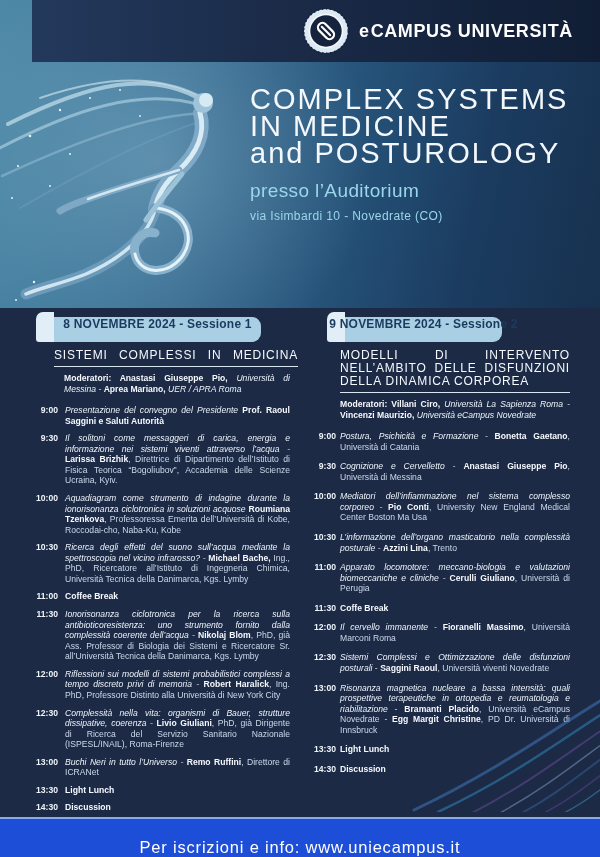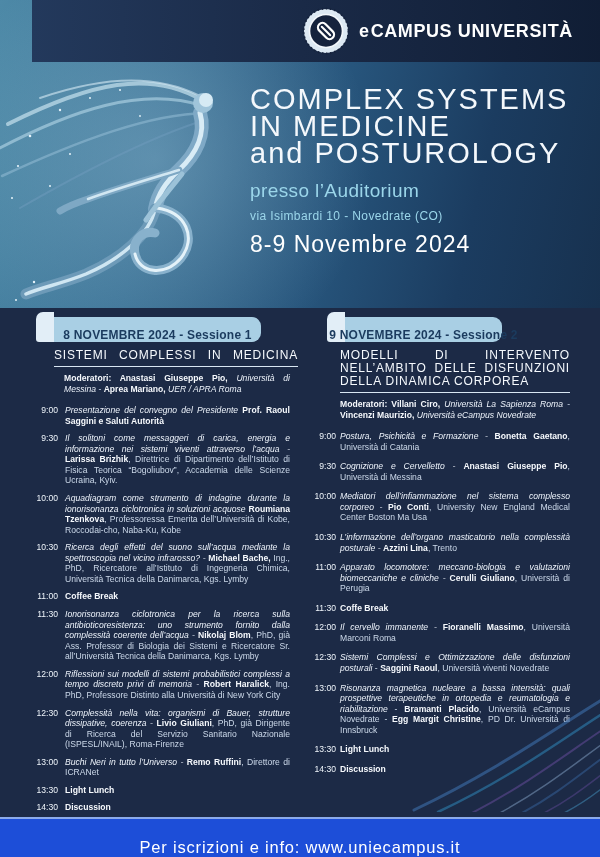--- a/index.html
+++ b/index.html
@@ -30,41 +30,41 @@
   
   .col{position:absolute;top:317px;}
   .col-left{left:36px;width:262px;}
   .col-right{left:312px;width:258px;}
 
   .tab{position:relative;height:25px;margin-bottom:7px;}
   .col-left .tab{width:225px;}
   .col-right .tab{width:175px;margin-left:15px;}
   .tab-notch{position:absolute;left:0;top:-5px;bottom:0;width:18px;background:#e2eef7;border-radius:7px 0 0 3px;}
   .tab-bar{position:absolute;left:18px;top:0;right:0;bottom:0;background:#a9cfe4;
-    border-radius:0 9px 9px 0;display:flex;align-items:flex-end;justify-content:center;}
+    border-radius:0 9px 9px 0;display:flex;align-items:flex-start;justify-content:center;}
   .tab-label{color:#1b3b5e;font-weight:bold;font-size:12px;letter-spacing:.2px;white-space:nowrap;}
 
   .col-title{margin-bottom:4px;color:#f5f9fd;font-size:12px;letter-spacing:.8px;font-weight:400;}
   .col-left  .col-title{margin-left:18px;width:244px;}
   .col-right .col-title{margin-left:28px;width:230px;}
   .tl{line-height:13px;white-space:nowrap;}
   .tl.just{display:flex;justify-content:space-between;}
 
   .rule{border-top:1.5px solid #d8e6f2;margin:4px 0 6px;}
   .col-left  .rule{margin-left:18px;width:244px;}
   .col-right .rule{margin-left:28px;width:230px;}
 
   .mods{font-size:8.6px;line-height:1.28;text-align:justify;margin-bottom:10px;color:#dfe9f4;}
   .col-left  .mods{margin-left:28px;width:226px;}
   .col-right .mods{margin-left:28px;width:230px;}
 
   .item{display:flex;}
   .c0 .item{margin-bottom:7px;}
   .c1 .item{margin-bottom:9px;}
-  .time{flex:none;text-align:right;font-weight:normal;font-size:8.6px;color:#eef4fa;line-height:1.23;}
+  .time{flex:none;text-align:right;font-weight:bold;font-size:8.6px;color:#eef4fa;line-height:1.23;}
   .col-left  .time{width:22px;margin-right:7px;}
   .col-right .time{width:24px;margin-right:4px;}
   .txt{font-size:8.6px;line-height:1.23;text-align:justify;}
   .col-left  .txt{width:225px;}
   .col-right .txt{width:230px;}
   .sg-i{font-style:italic;color:#edf3fb;}
   .sg-b{font-weight:bold;color:#f6f9fd;}
   .sg-r{color:#ccd9ea;}
 
   
@@ -123,21 +123,20 @@
     <div class="hero-text">
       <div class="event-title">
         <div>COMPLEX SYSTEMS</div>
         <div>IN MEDICINE</div>
         <div>and POSTUROLOGY</div>
       </div>
       <div class="venue">
         <div>presso l’Auditorium</div>
       </div>
       <div class="address">via Isimbardi 10 - Novedrate (CO)</div>
-      <div class="dates">8-9 Novembre 2024</div>
     </div>
   </div>
 
   <div class="topbar">
     <svg width="48" height="48" viewBox="0 0 48 48">
       <circle cx="24" cy="24" r="22" fill="#dde9f3"></circle>
       <circle cx="24" cy="24" r="22.5" fill="none" stroke="#16233d" stroke-width="2" stroke-dasharray="1.6 2.6"></circle>
       <circle cx="24" cy="24" r="16.5" fill="#16233d" stroke="#f4f8fc" stroke-width="1.6"></circle>
       <g transform="rotate(-45 24 24)" stroke="#fff" fill="none" stroke-linecap="round">
         <rect x="19.5" y="14.5" width="9" height="19" rx="4.5" stroke-width="2.2"></rect>

